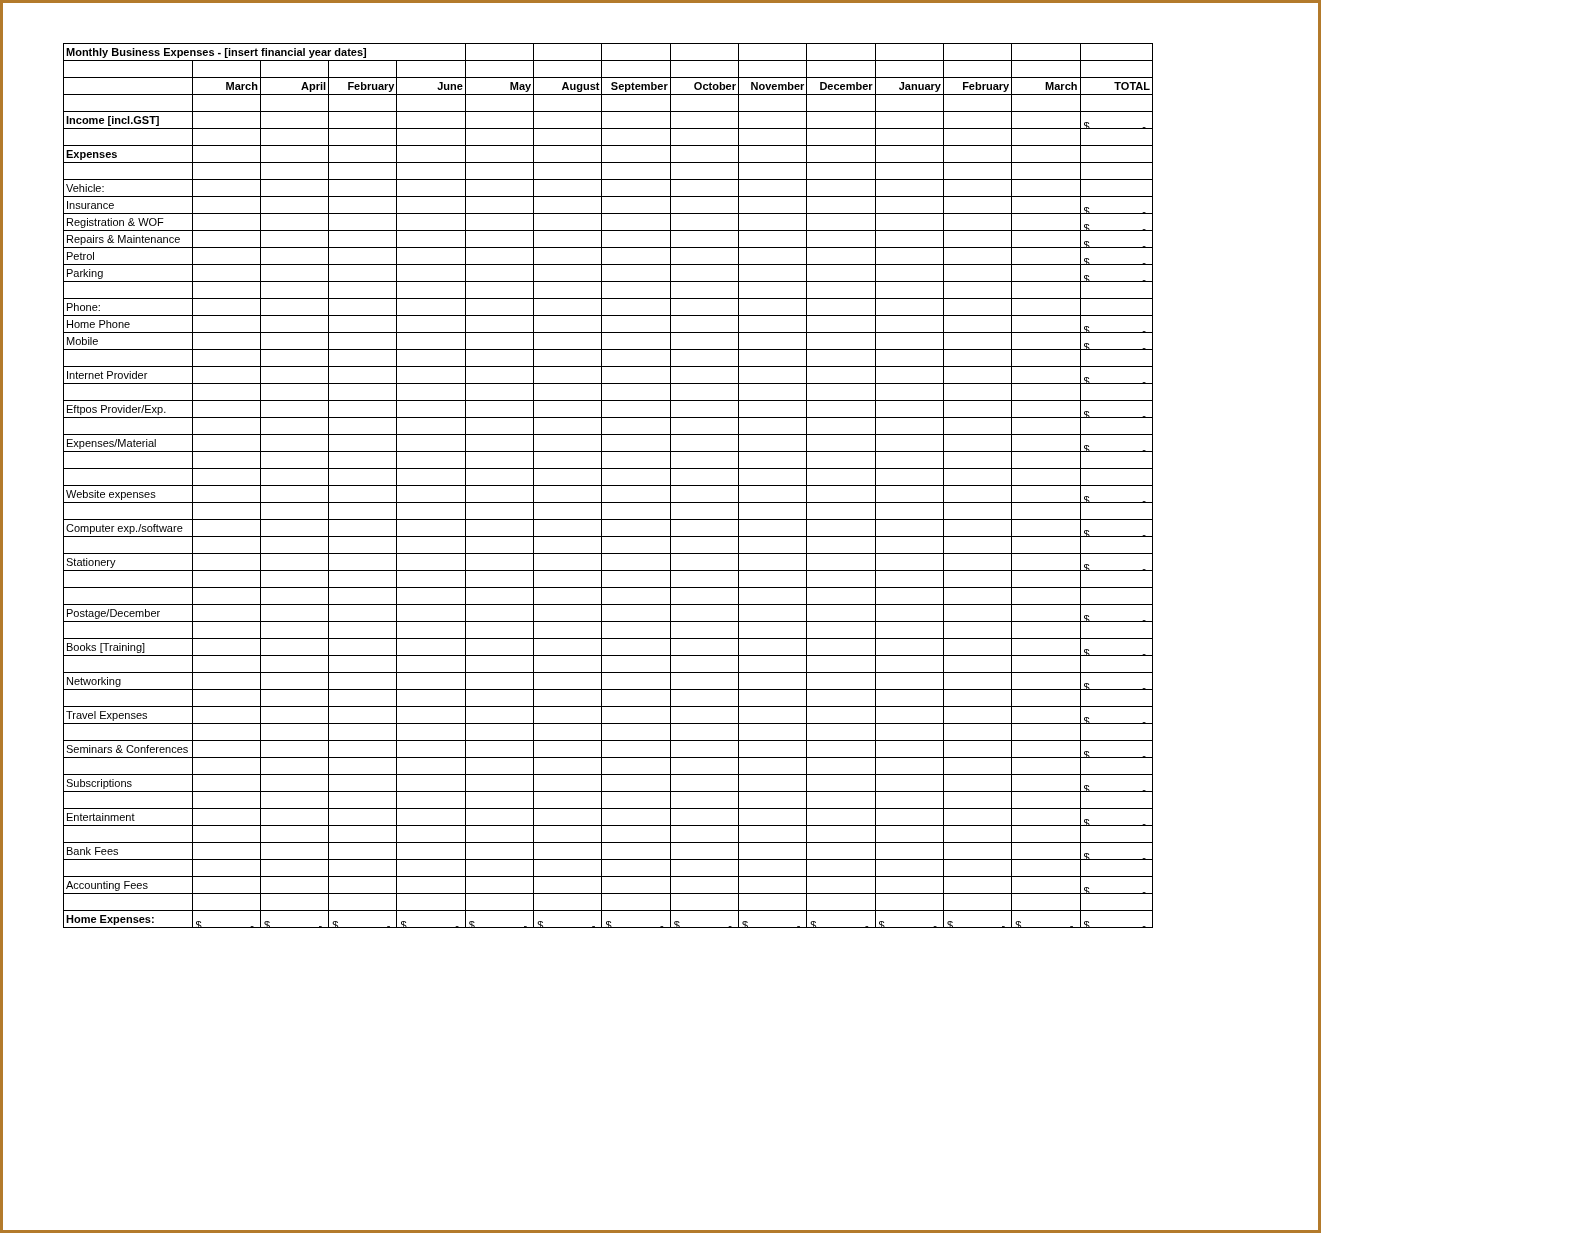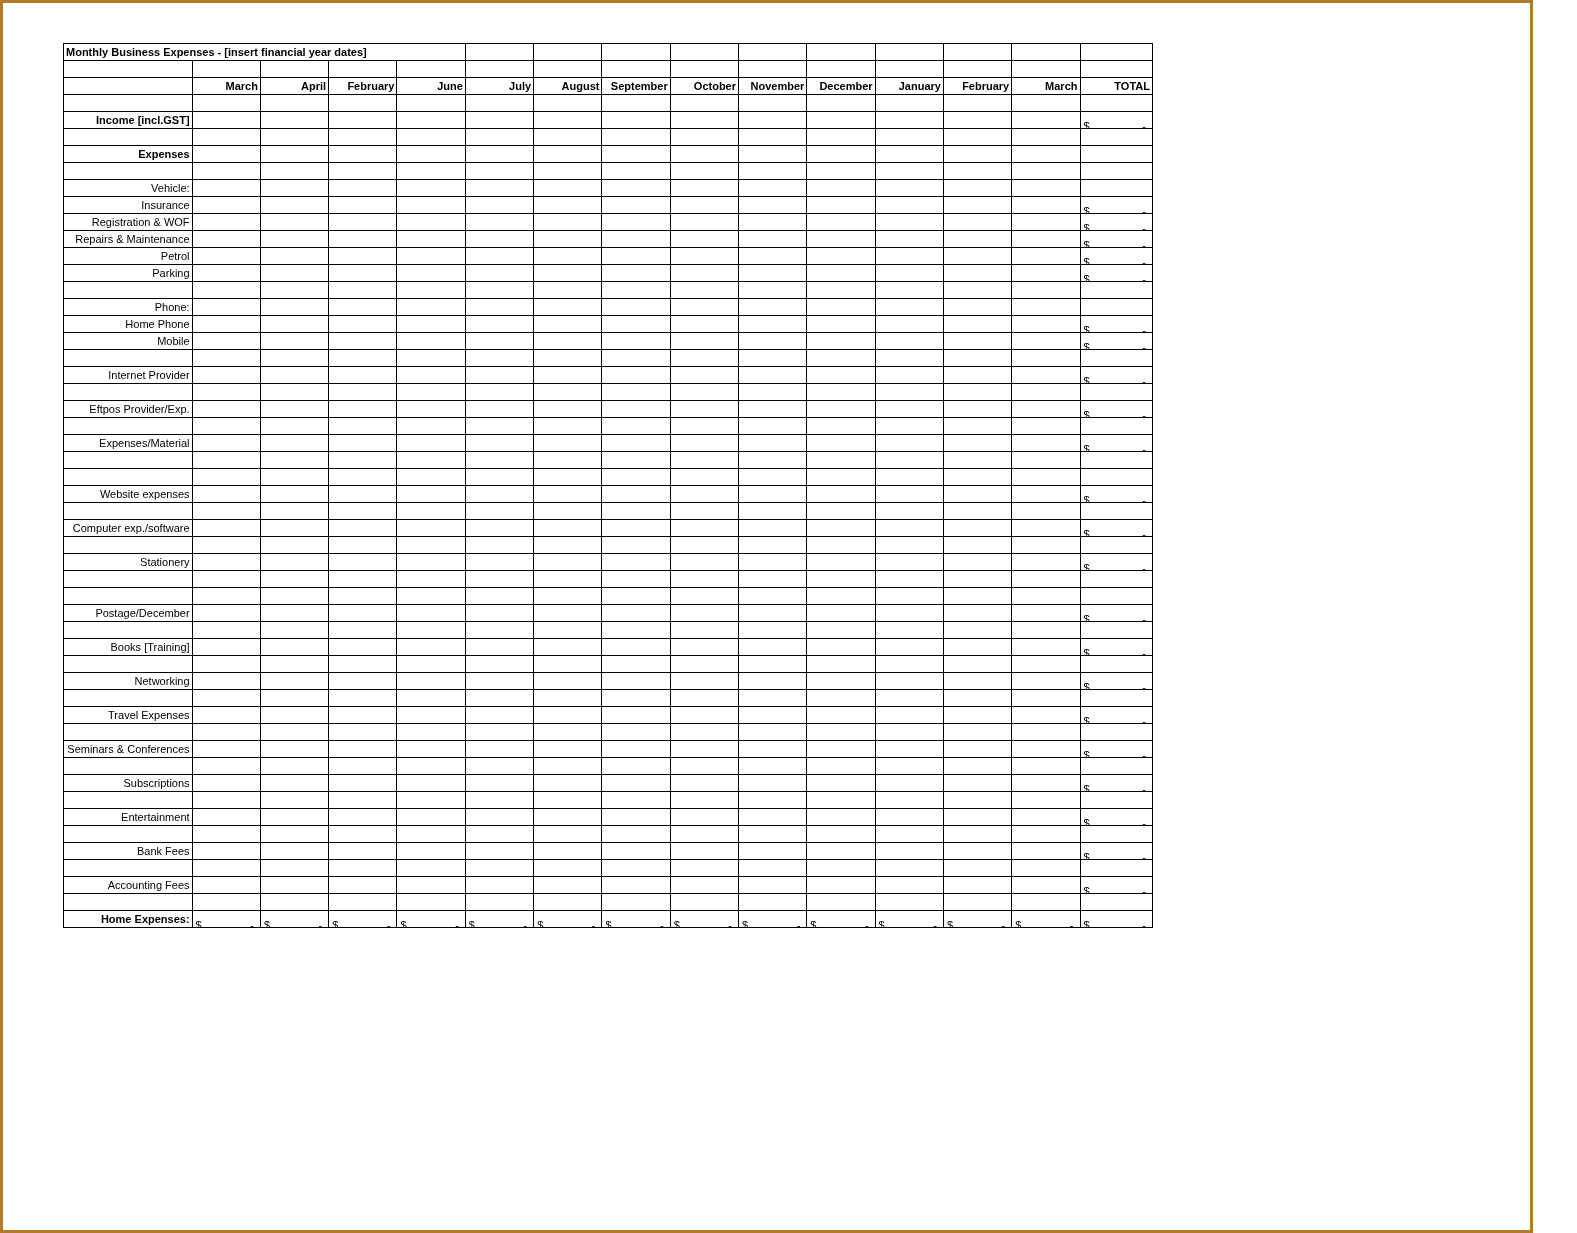--- a/index.html
+++ b/index.html
@@ -3,21 +3,21 @@
 <meta charset="utf-8">
 <style>
   html, body {
     margin: 0;
     padding: 0;
     background: #fff;
     font-family: Arial, Helvetica, sans-serif;
   }
   .page {
     box-sizing: border-box;
-    width: 1533px;
+    width: 1321px;
     height: 1233px;
     border: 3px solid #b37a2b;
     padding: 40px 60px;
   }
   table.sheet {
     border-collapse: collapse;
     table-layout: fixed;
     width: 1090px;
     font-size: 11px;
     color: #000;
@@ -34,21 +34,21 @@
   col.label-col { width: 128px; }
   col.month-col { width: 68px; }
   col.total-col { width: 72px; }
   .title-cell { font-weight: bold; text-align: left; padding-left: 2px; }
   .hdr { font-weight: bold; text-align: right; }
   .row-bold { font-weight: bold; }
   .indent { padding-left: 8px; }
   .money { position: relative; }
   .money .sym { position: absolute; left: 3px; }
   .money .dash { position: absolute; right: 6px; }
-  .tc-left { text-align: right; }
+  .tc-left { text-align: left; }
 </style>
 </head>
 <body>
 
 <div class="page">
   <table class="sheet">
     <colgroup>
       <col class="label-col">
       <col class="month-col">
         <col class="month-col">
@@ -95,21 +95,21 @@
           <td></td>
           <td></td>
           <td></td>
         </tr>
         <tr>
           <td></td>
           <td class="hdr">March</td>
           <td class="hdr">April</td>
           <td class="hdr">February</td>
           <td class="hdr">June</td>
-          <td class="hdr">July</td>
+          <td class="hdr">May</td>
           <td class="hdr">August</td>
           <td class="hdr">September</td>
           <td class="hdr">October</td>
           <td class="hdr">November</td>
           <td class="hdr">December</td>
           <td class="hdr">January</td>
           <td class="hdr">February</td>
           <td class="hdr">March</td>
           <td class="hdr">TOTAL</td>
         </tr>

